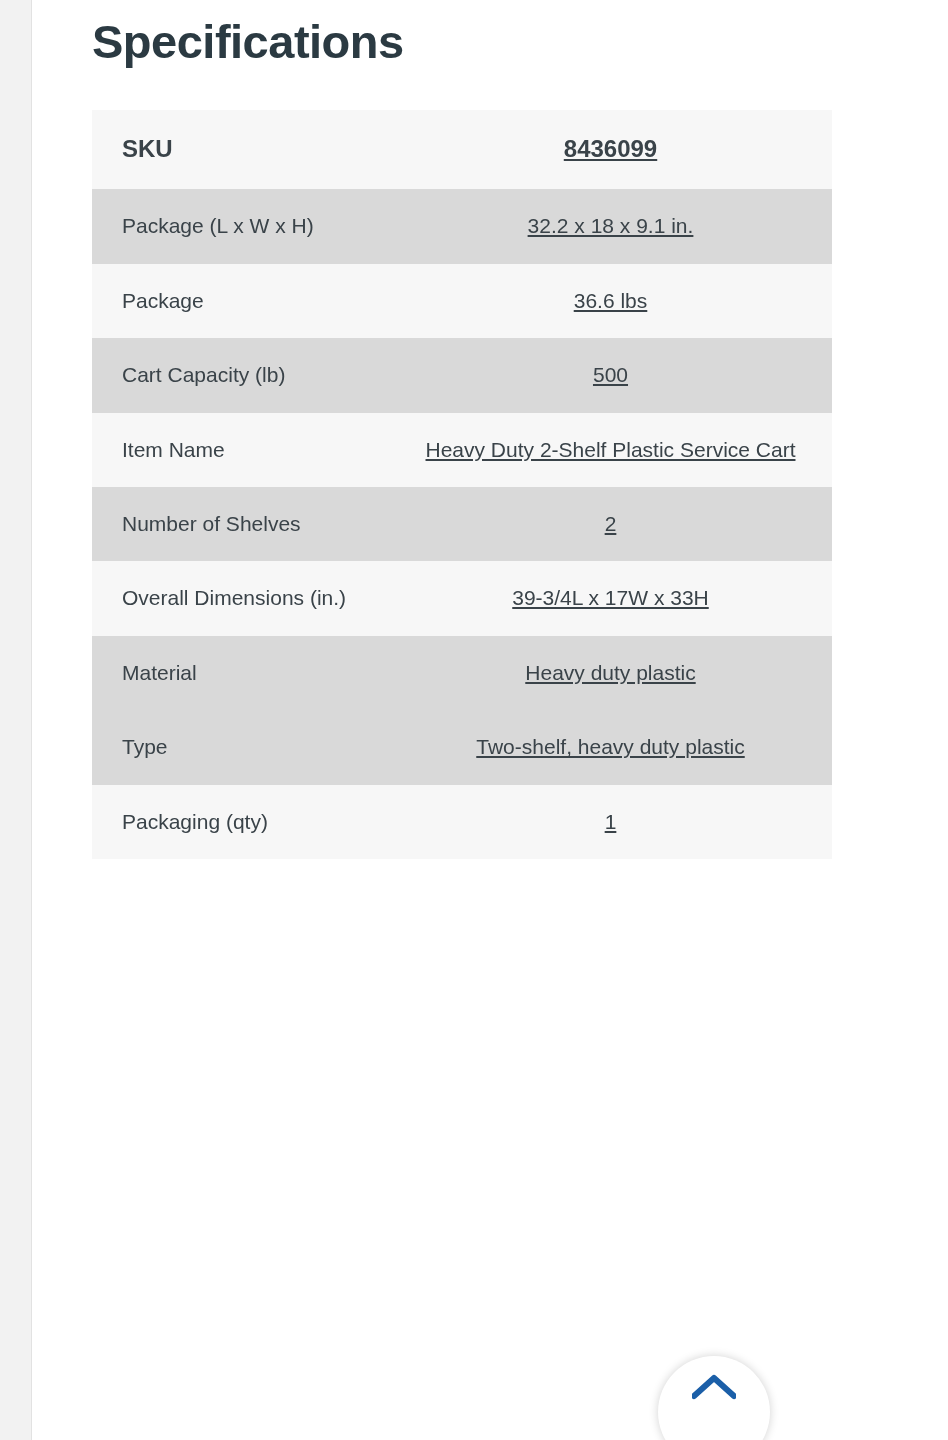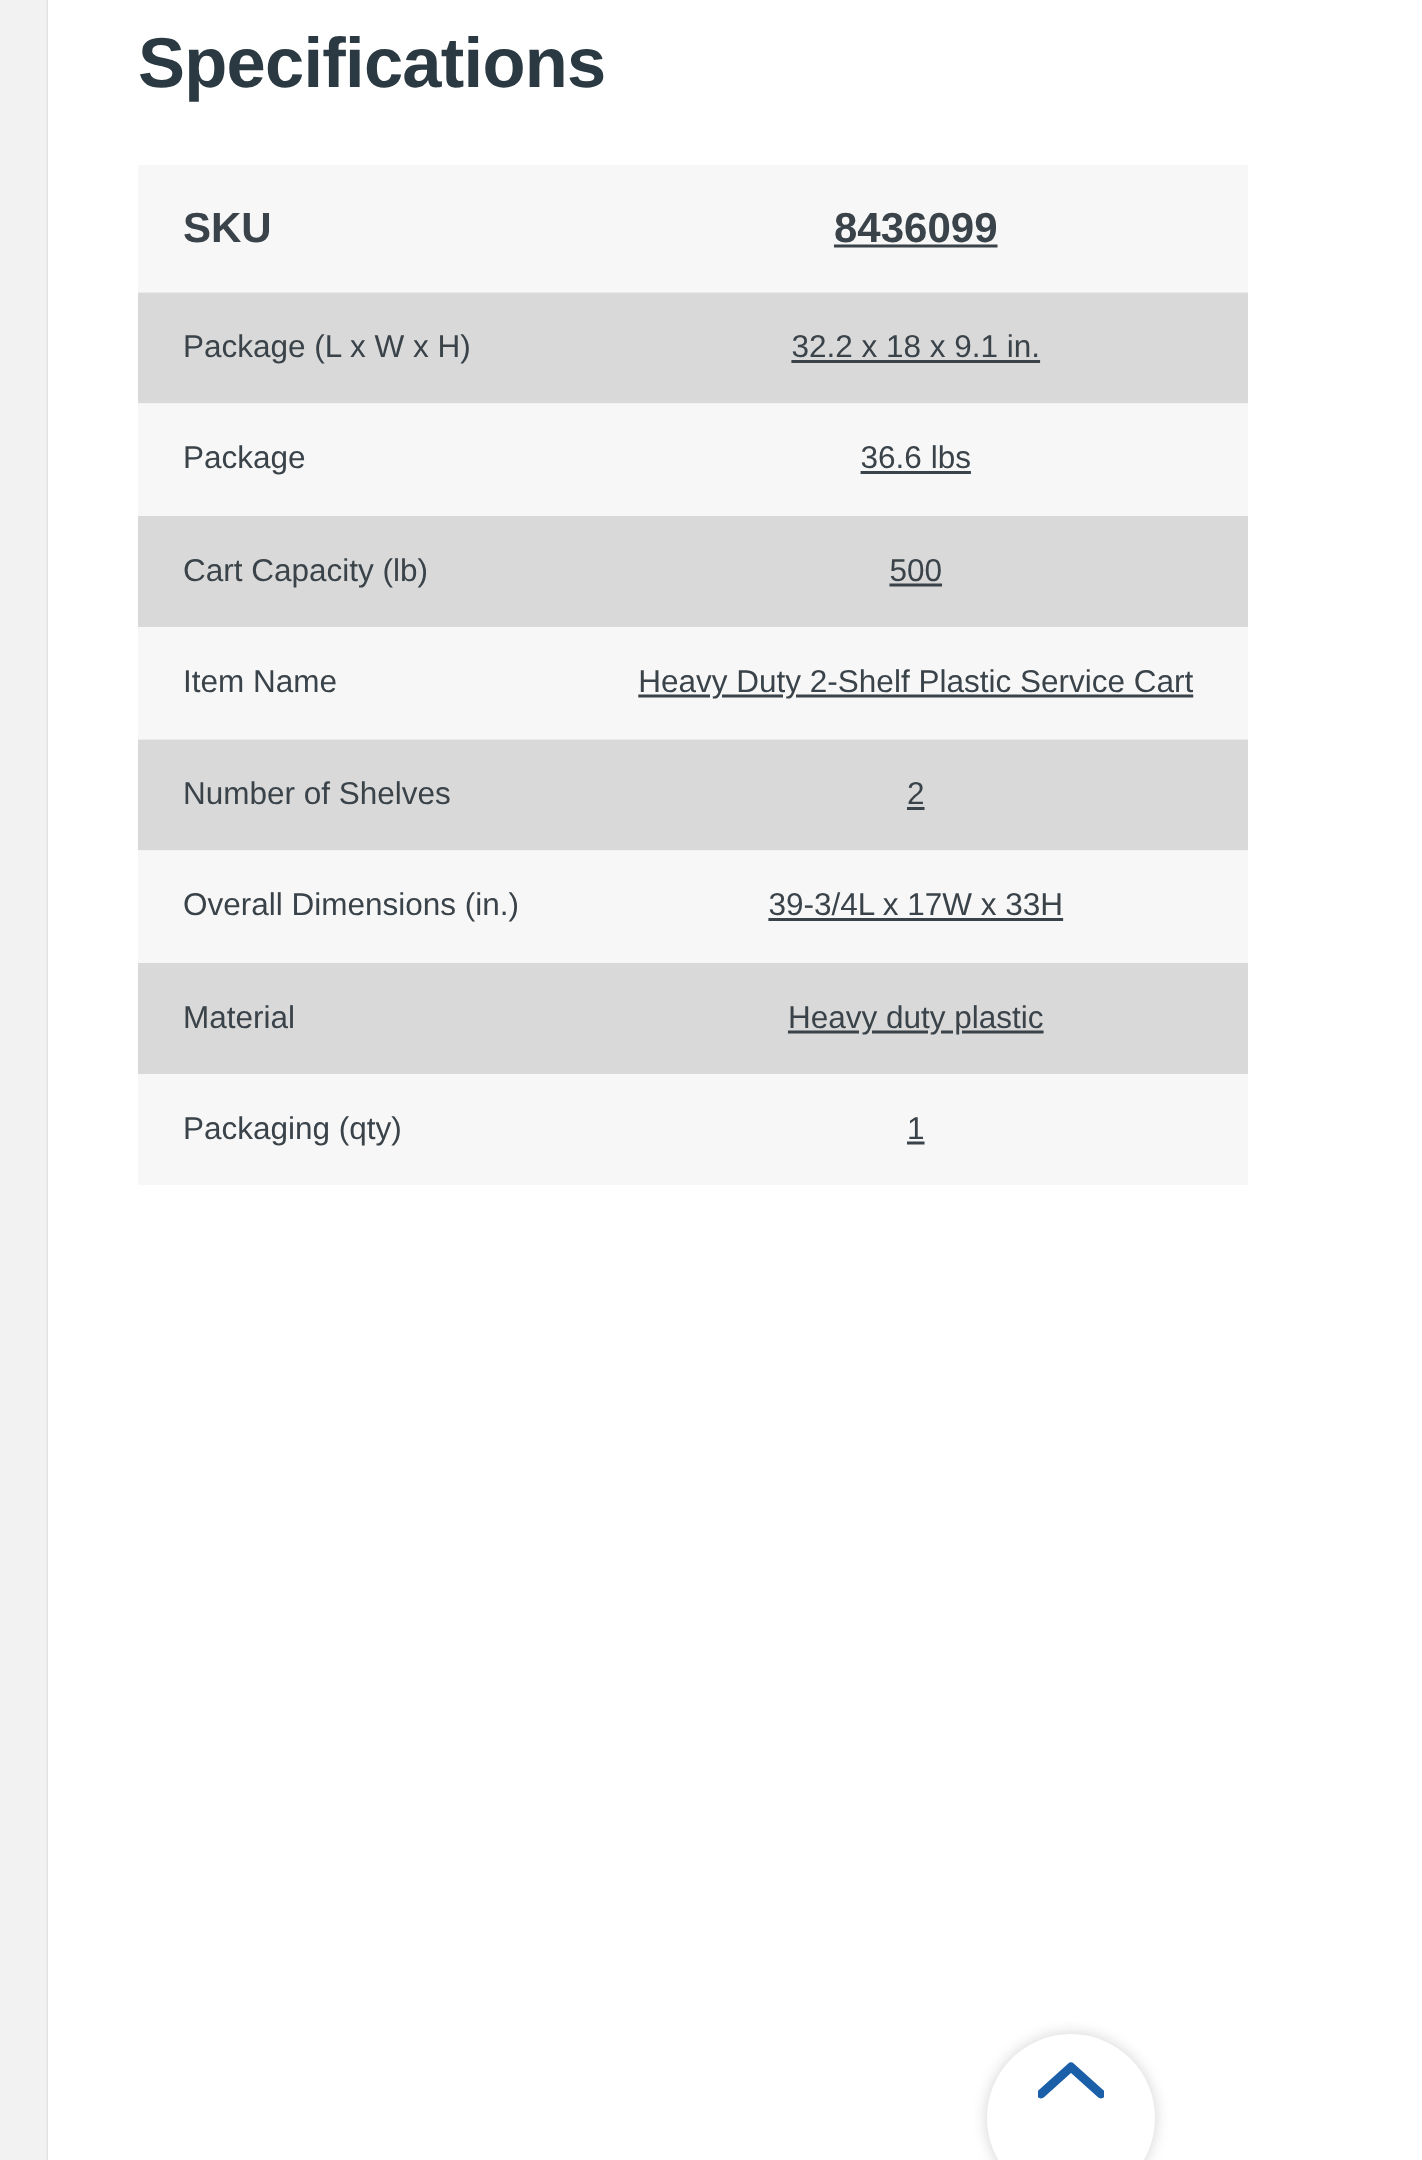--- a/index.html
+++ b/index.html
@@ -72,21 +72,21 @@
   }
   .spec-table td.value {
     width: 463px;
     padding-right: 36px;
     padding-left: 10px;
     text-align: center;
     text-decoration: underline;
   }
   .spec-table tr.first td {
     font-weight: 700;
-    font-size: 28px;
+    font-size: 24px;
   }
   
   .fab {
     position: absolute;
     right: 62px;
     bottom: -28px;
     width: 112px;
     height: 112px;
     border-radius: 50%;
     background: #ffffff;
@@ -145,20 +145,24 @@
           <td class="value">2</td>
         </tr>
         <tr class="odd">
           <td class="label">Overall Dimensions (in.)</td>
           <td class="value">39-3/4L x 17W x 33H</td>
         </tr>
         <tr class="even">
           <td class="label">Material</td>
           <td class="value">Heavy duty plastic</td>
         </tr>
+        <tr class="even">
+          <td class="label">Type</td>
+          <td class="value">Two-shelf, heavy duty plastic</td>
+        </tr>
         <tr class="odd">
           <td class="label">Packaging (qty)</td>
           <td class="value">1</td>
         </tr>
       </tbody>
     </table>
 
     <div class="bottom-strip"></div>
   </div>
 

